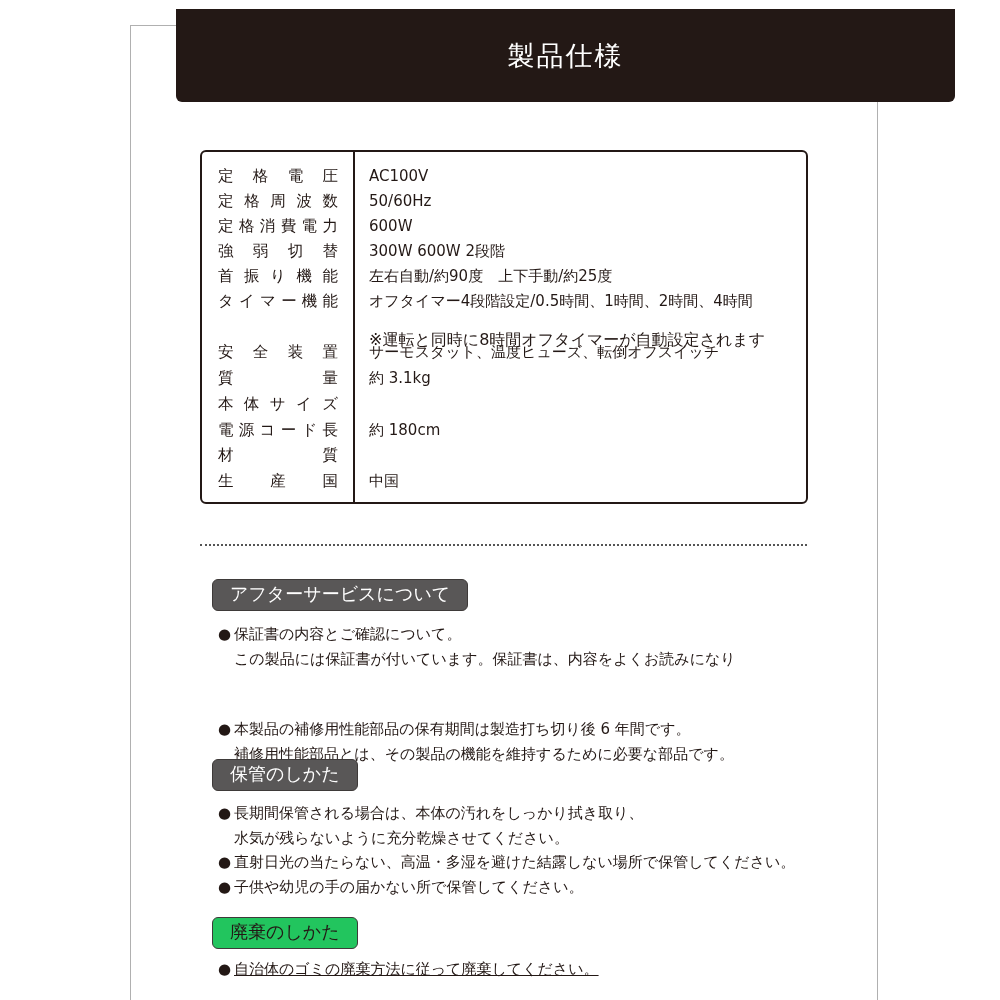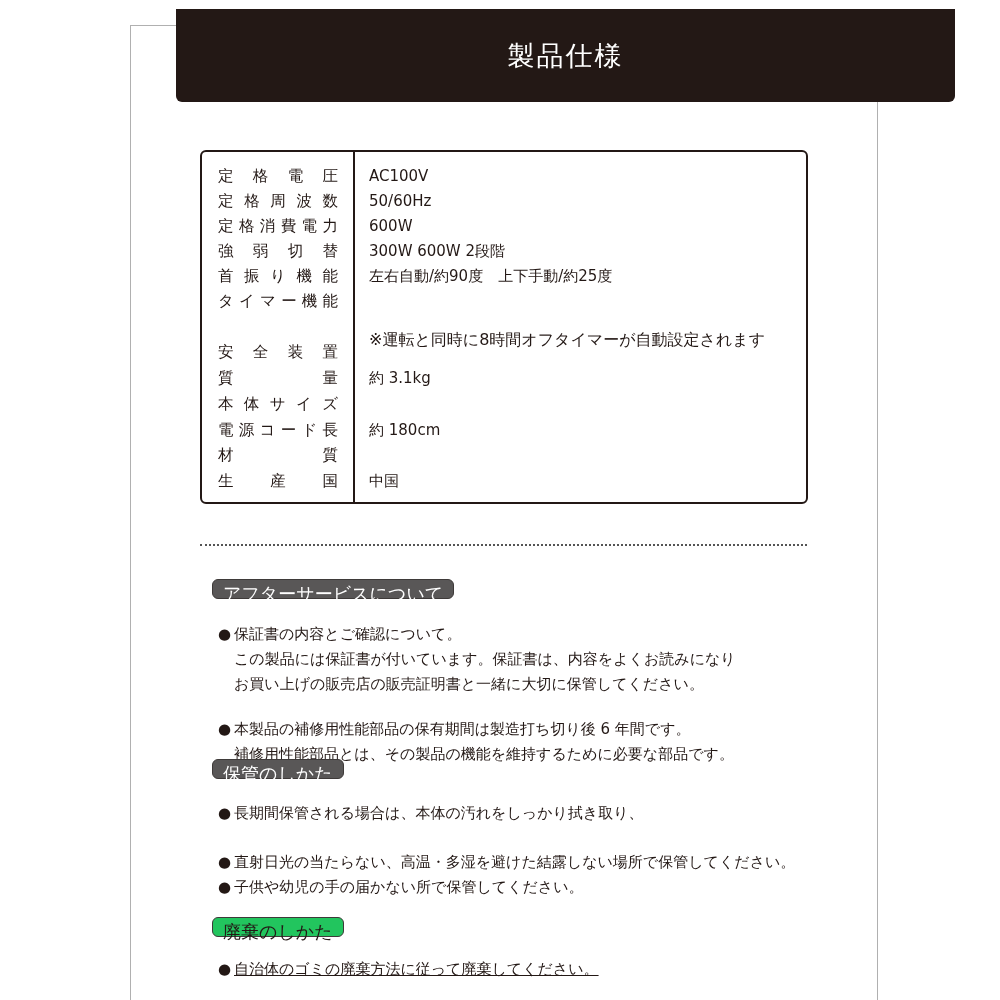--- a/index.html
+++ b/index.html
@@ -38,21 +38,21 @@
     .spec-note {
       position:absolute; left:167px; font-size:16px; line-height:25px; white-space:nowrap;margin-top:12px;
     }
 
     .dotted {
       position:absolute; left:200px; top:544px; width:607px; height:0;
       border-top:2px dotted #555;
     }
 
     .section-tag {
-      position:absolute; left:212px; height:20px; padding:0 10px;
+      position:absolute; left:212px; height:32px; padding:0 17px;
       border-radius:6px; font-size:18px; line-height:28px; box-sizing:border-box;
     }
     .tag-dark { background:#595757; color:#fff; border:1.5px solid #3e3a39; }
     .tag-light { background:#22c55e; color:#231815; border:1.5px solid #3e3a39; }
 
     .para { position:absolute; left:218px; font-size:15px; line-height:25px; white-space:nowrap; }
     .para .bullet { display:inline-block; width:16px; }
     .para .indent { display:block; padding-left:16px; }
   </style>
 </head>
@@ -118,31 +118,33 @@
       </div>
       <div class="spec-row" style="top: 137px;">
         <div class="spec-label">
           <span>タ</span>
           <span>イ</span>
           <span>マ</span>
           <span>ー</span>
           <span>機</span>
           <span>能</span>
         </div>
+        <div class="spec-value">オフタイマー4段階設定/0.5時間、1時間、2時間、4時間</div>
       </div>
       <div class="spec-row" style="top: 163px;">
         <div class="spec-note">※運転と同時に8時間オフタイマーが自動設定されます</div>
       </div>
       <div class="spec-row" style="top: 188px;">
         <div class="spec-label">
           <span>安</span>
           <span>全</span>
           <span>装</span>
           <span>置</span>
         </div>
+        <div class="spec-value">サーモスタット、温度ヒューズ、転倒オフスイッチ</div>
       </div>
       <div class="spec-row" style="top: 214px;">
         <div class="spec-label">
           <span>質</span>
           <span>量</span>
         </div>
         <div class="spec-value">約 3.1kg</div>
       </div>
       <div class="spec-row" style="top: 240px;">
         <div class="spec-label">
@@ -180,30 +182,30 @@
       </div>
     </div>
 </div>
 
 <div class="dotted"></div>
 
 <div class="section-tag tag-dark" style="top:579px;">アフターサービスについて</div>
 <div class="para" style="top:622px;">
   <span class="bullet">●</span><span>保証書の内容とご確認について。</span>
   <span class="indent">この製品には保証書が付いています。保証書は、内容をよくお読みになり</span>
-  <span class="indent">お買い上げの販売店の販売証明書と一緒に大切に保管してください。</span>
 </div>
 <div class="para" style="top:717px;">
   <span class="bullet">●</span><span>本製品の補修用性能部品の保有期間は製造打ち切り後 6 年間です。</span>
   <span class="indent">補修用性能部品とは、その製品の機能を維持するために必要な部品です。</span>
 </div>
 
 <div class="section-tag tag-dark" style="top:759px;">保管のしかた</div>
 <div class="para" style="top:801px;">
   <span class="bullet">●</span><span>長期間保管される場合は、本体の汚れをしっかり拭き取り、</span>
+  <span class="indent">水気が残らないように充分乾燥させてください。</span>
 </div>
 <div class="para" style="top:850px;">
   <span class="bullet">●</span><span>直射日光の当たらない、高温・多湿を避けた結露しない場所で保管してください。</span>
 </div>
 <div class="para" style="top:875px;">
   <span class="bullet">●</span><span>子供や幼児の手の届かない所で保管してください。</span>
 </div>
 
 <div class="section-tag tag-light" style="top:917px;">廃棄のしかた</div>
 <div class="para" style="top:957px;text-decoration:underline;">

